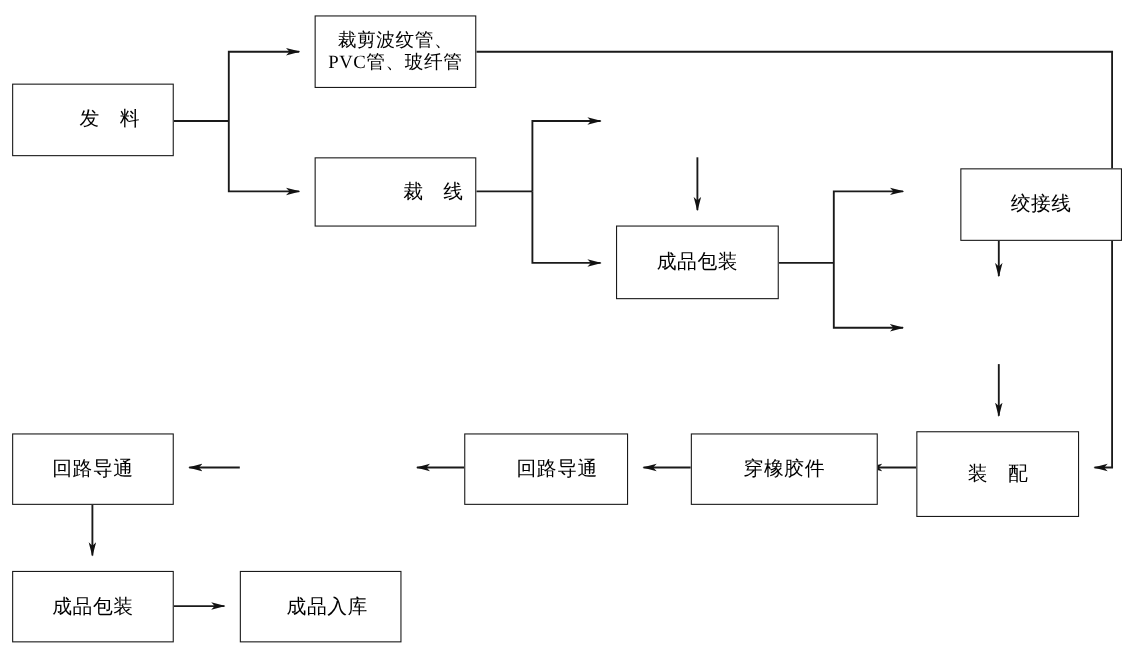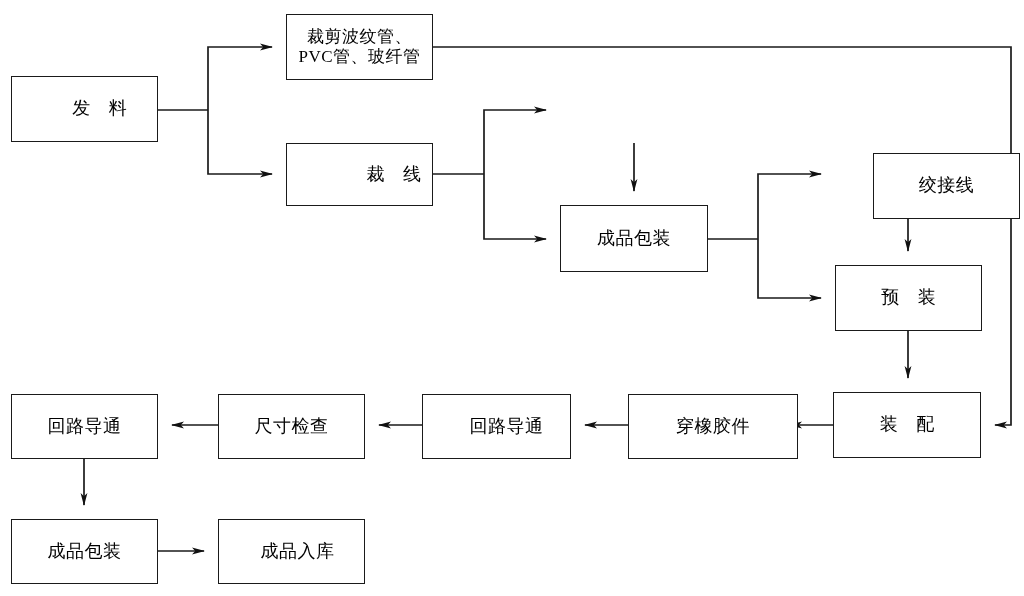--- a/index.html
+++ b/index.html
@@ -124,34 +124,28 @@
   </div>
   <div class="node wide-space" style="left: 286px; top: 143px; width: 147px; height: 63px; justify-content: flex-end;">
     <span class="label">裁  线</span>
   </div>
   <div class="node" style="left: 560px; top: 205px; width: 148px; height: 67px;">
     <span class="label">成品包装</span>
   </div>
   <div class="node" style="left: 873px; top: 141px; width: 147px; height: 66px; margin-top: 12px;">
     <span class="label">绞接线</span>
   </div>
-  <div class="node wide-space" style="left: 835px; top: 265px; width: 147px; height: 66px;">
-    <span class="label">预  装</span>
-  </div>
-  <div class="node wide-space" style="left: 833px; top: 392px; width: 148px; height: 66px; align-items: center;">
+  <div class="node wide-space" style="left: 833px; top: 392px; width: 148px; height: 78px; align-items: center;">
     <span class="label">装  配</span>
   </div>
   <div class="node" style="left: 628px; top: 394px; width: 170px; height: 65px;">
     <span class="label">穿橡胶件</span>
   </div>
   <div class="node" style="left: 422px; top: 394px; width: 149px; height: 65px; padding-left: 20px;">
     <span class="label">回路导通</span>
-  </div>
-  <div class="node" style="left: 218px; top: 394px; width: 147px; height: 65px;">
-    <span class="label">尺寸检查</span>
   </div>
   <div class="node" style="left: 11px; top: 394px; width: 147px; height: 65px;">
     <span class="label">回路导通</span>
   </div>
   <div class="node" style="left: 11px; top: 519px; width: 147px; height: 65px;">
     <span class="label">成品包装</span>
   </div>
   <div class="node" style="left: 218px; top: 519px; width: 147px; height: 65px; padding-left: 12px;">
     <span class="label">成品入库</span>
   </div>

